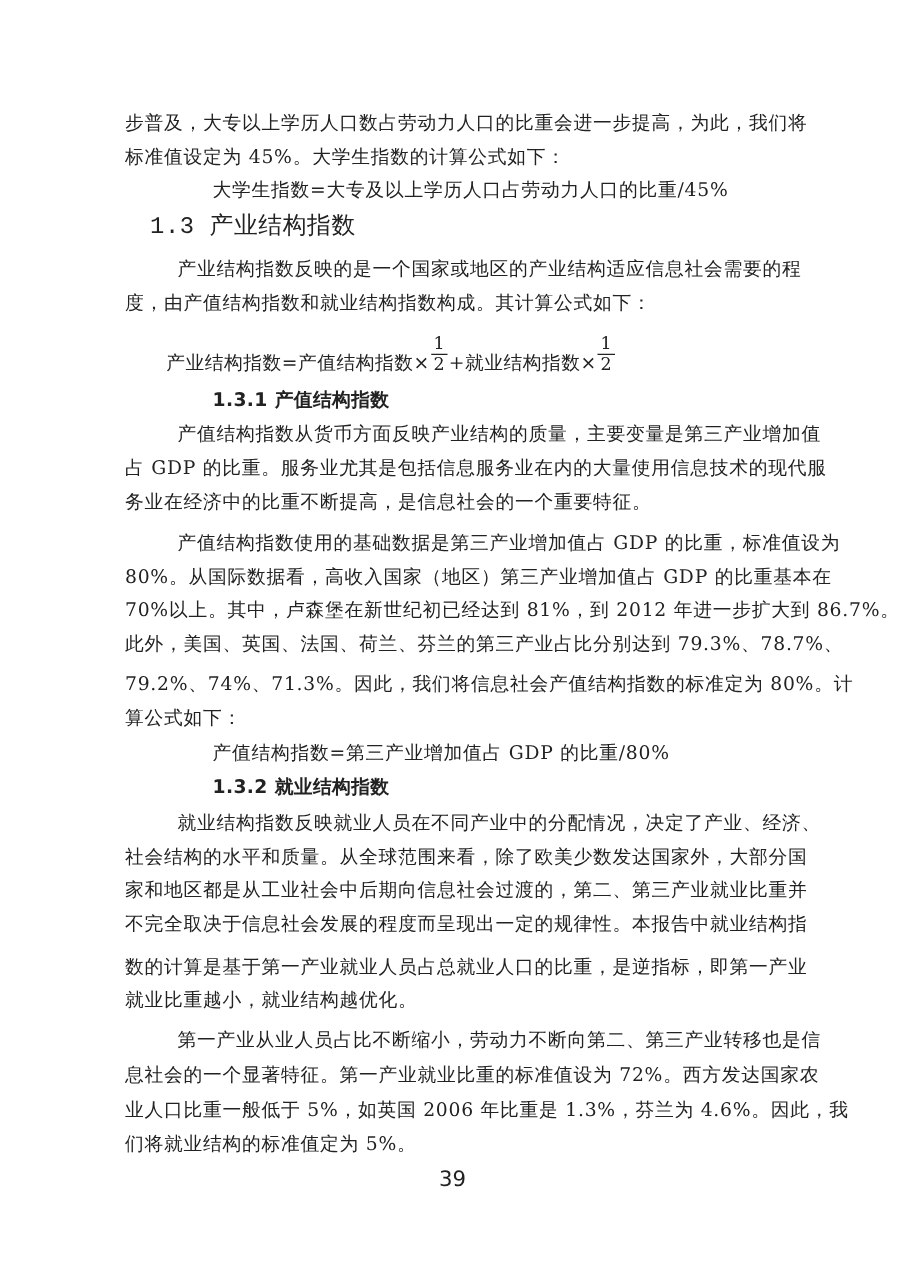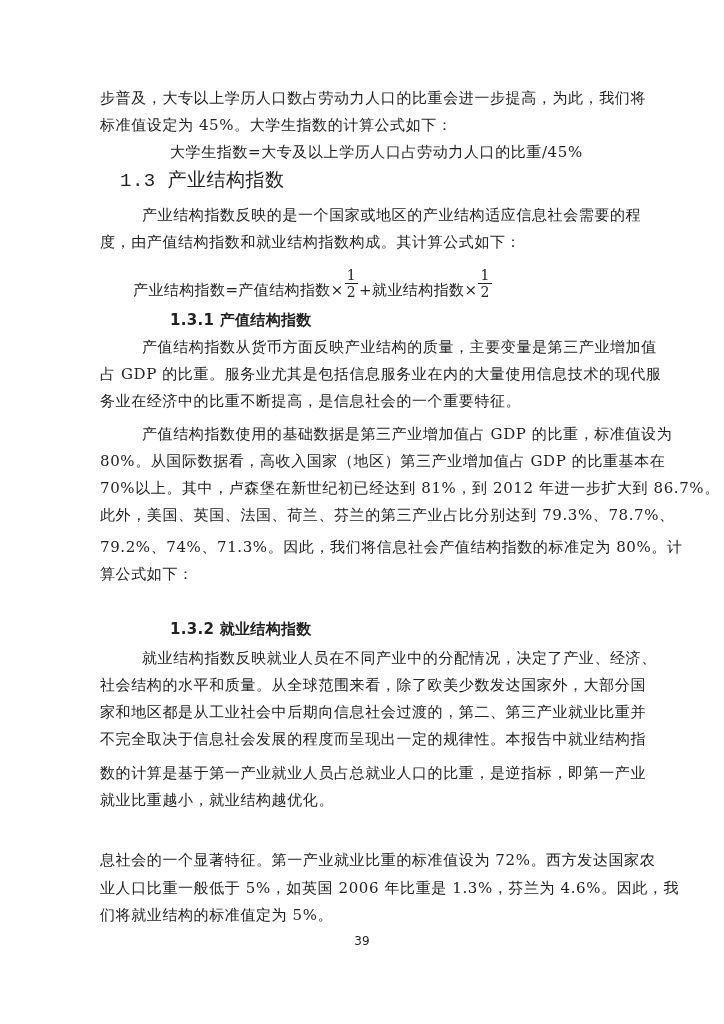--- a/index.html
+++ b/index.html
@@ -11,21 +11,21 @@
   .just { text-align: justify; text-align-last: justify; }
   .indent { left: 142px; width: 476px; }
   .formula { left: 142px; margin-left: 28px; }
   .h2 { font-family: Liberation Mono, monospace; font-size: 19px; left: 120px; letter-spacing: 0.5px; }
   .h3 { font-family: "DejaVu Sans", "Liberation Sans", sans-serif; font-weight: bold; font-size: 15px; left: 134px; letter-spacing: 0.3px; margin-left: 36px; }
   .frac-formula { position: absolute; left: 133px; top: 262px; height: 38px; display: flex; align-items: flex-end;
                   font-size: 15px; letter-spacing: 0.4px; white-space: nowrap; }
   .frac { display: inline-flex; flex-direction: column; align-items: center; font-size: 14px; line-height: 16px; margin: 0 1px; }
   .frac .num { border-bottom: 1px solid #222; padding: 0 2px; }
   .frac .den { padding: 0 2px; }
-  .pagenum { position: absolute; top: 934px; left: 0; width: 724px; text-align: center; font-size: 12px;
+  .pagenum { position: absolute; top: 934px; left: 0; width: 724px; text-align: center; font-size: 17px;
              font-family: "DejaVu Sans", "Liberation Sans", sans-serif; }
 </style>
 </head>
 <body>
 
 <div class="page">
 
   <div class="line just" style="top:88px">步普及，大专以上学历人口数占劳动力人口的比重会进一步提高，为此，我们将</div>
   <div class="line" style="top:115px">标准值设定为 45%。大学生指数的计算公式如下：</div>
   <div class="line formula" style="top:142px">大学生指数=大专及以上学历人口占劳动力人口的比重/45%</div>
@@ -53,28 +53,30 @@
   <div class="line just indent" style="top:337px">产值结构指数从货币方面反映产业结构的质量，主要变量是第三产业增加值</div>
   <div class="line just" style="top:364px">占 GDP 的比重。服务业尤其是包括信息服务业在内的大量使用信息技术的现代服</div>
   <div class="line" style="top:391px">务业在经济中的比重不断提高，是信息社会的一个重要特征。</div>
 
   <div class="line just indent" style="top:424px">产值结构指数使用的基础数据是第三产业增加值占 GDP 的比重，标准值设为</div>
   <div class="line just" style="top:451px">80%。从国际数据看，高收入国家（地区）第三产业增加值占 GDP 的比重基本在</div>
   <div class="line just" style="top:478px">70%以上。其中，卢森堡在新世纪初已经达到 81%，到 2012 年进一步扩大到 86.7%。</div>
   <div class="line just" style="top:505px">此外，美国、英国、法国、荷兰、芬兰的第三产业占比分别达到 79.3%、78.7%、</div>
   <div class="line just" style="top:537px">79.2%、74%、71.3%。因此，我们将信息社会产值结构指数的标准定为 80%。计</div>
   <div class="line" style="top:564px">算公式如下：</div>
+  <div class="line formula" style="top:592px">产值结构指数=第三产业增加值占 GDP 的比重/80%</div>
 
   <div class="line h3" style="top:619px">1.3.2 就业结构指数</div>
 
   <div class="line just indent" style="top:648px">就业结构指数反映就业人员在不同产业中的分配情况，决定了产业、经济、</div>
   <div class="line just" style="top:675px">社会结构的水平和质量。从全球范围来看，除了欧美少数发达国家外，大部分国</div>
   <div class="line just" style="top:702px">家和地区都是从工业社会中后期向信息社会过渡的，第二、第三产业就业比重并</div>
   <div class="line just" style="top:729px">不完全取决于信息社会发展的程度而呈现出一定的规律性。本报告中就业结构指</div>
   <div class="line just" style="top:763px">数的计算是基于第一产业就业人员占总就业人口的比重，是逆指标，即第一产业</div>
   <div class="line" style="top:790px">就业比重越小，就业结构越优化。</div>
 
+  <div class="line just indent" style="top:822px">第一产业从业人员占比不断缩小，劳动力不断向第二、第三产业转移也是信</div>
   <div class="line just" style="top:850px">息社会的一个显著特征。第一产业就业比重的标准值设为 72%。西方发达国家农</div>
   <div class="line just" style="top:878px">业人口比重一般低于 5%，如英国 2006 年比重是 1.3%，芬兰为 4.6%。因此，我</div>
   <div class="line" style="top:905px">们将就业结构的标准值定为 5%。</div>
 
   <div class="pagenum">39</div>
 </div>
 
 </body></html>

